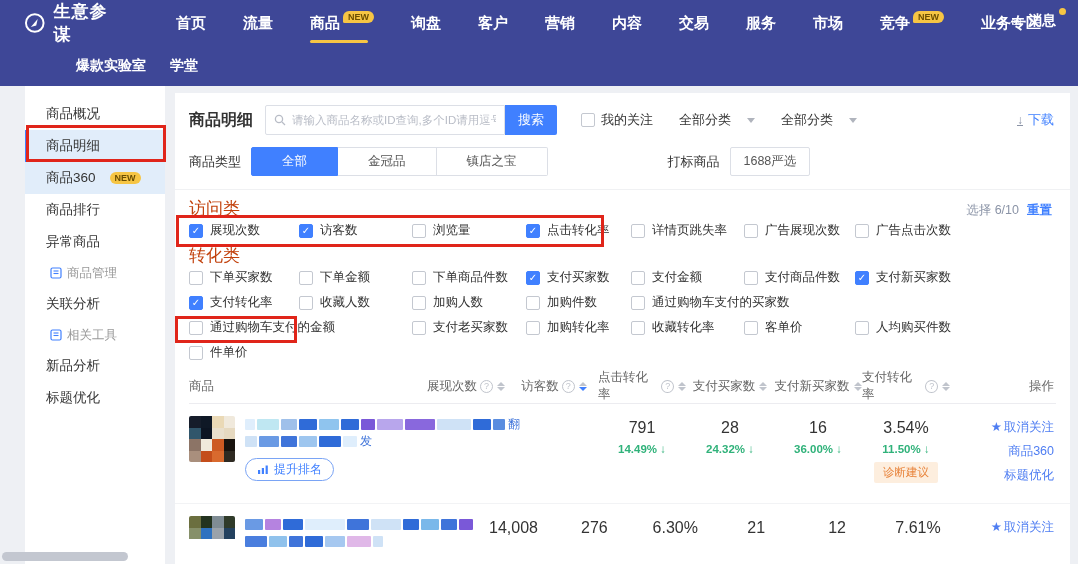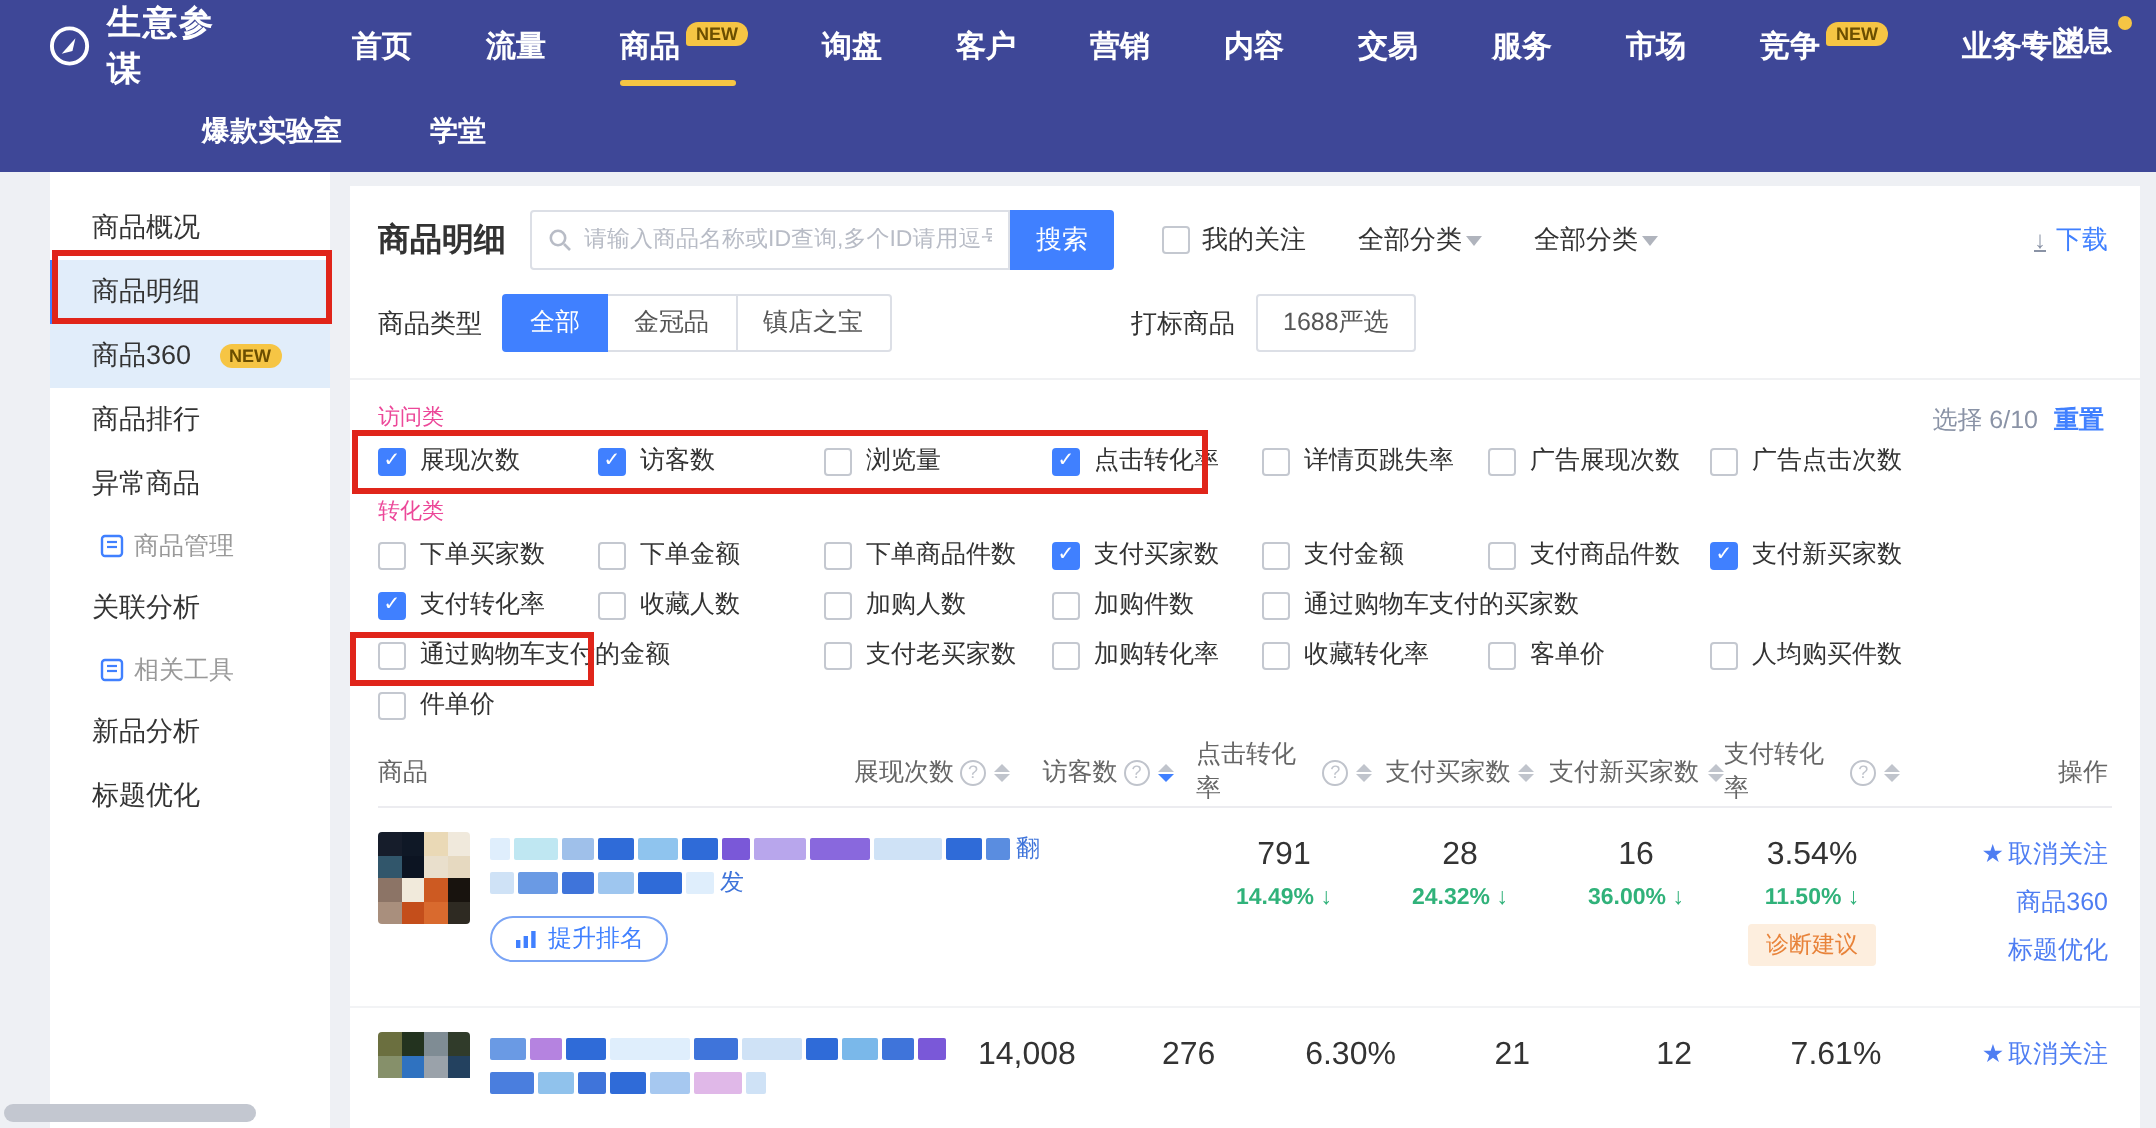--- a/index.html
+++ b/index.html
@@ -12,21 +12,21 @@
   .nav-row1 { display:flex; align-items:center; height:46px; padding-left:24px; }
   .brand { display:flex; align-items:center; gap:8px; margin-right:52px; }
   .brand-name { font-size:17px; font-weight:bold; letter-spacing:1px; }
   .nav-items { display:flex; align-items:center; height:100%; }
   .nav-item { position:relative; display:flex; align-items:center; height:100%; margin-right:37px; font-size:15px; font-weight:600; cursor:pointer; white-space:nowrap; }
   .nav-item.active::after { content:""; position:absolute; left:0; bottom:3px; width:58px; height:3px; background:#f6c544; border-radius:2px; }
   .badge-new { background:#f6c544; color:#6b4e00; font-size:9px; font-weight:bold; border-radius:8px 8px 8px 2px; padding:1px 5px; margin-left:3px; transform:translateY(-6px); display:inline-block; }
   .nav-right { position:absolute; right:22px; top:12px; display:flex; align-items:center; gap:6px; font-size:14px; font-weight:600; cursor:pointer; }
   .mail-glyph { font-size:13px; }
   .msg-dot { position:absolute; right:-10px; top:-4px; width:7px; height:7px; border-radius:50%; background:#f6c544; }
-  .nav-row2 { display:flex; align-items:center; height:40px; padding-left:101px; gap:44px; }
+  .nav-row2 { display:flex; align-items:center; height:40px; padding-left:76px; gap:24px; }
   .subnav-item { font-size:14px; font-weight:600; cursor:pointer; }
 
   
   .sidebar { position:absolute; left:25px; top:86px; width:140px; bottom:0; background:#fff; padding-top:12px; z-index:1; }
   .sitem { display:flex; align-items:center; height:32px; padding-left:18px; font-size:13.5px; color:#333; cursor:pointer; border-left:3px solid transparent; }
   .sitem.selected { background:#e1edfa; border-left-color:#4080ff; }
   .sitem.tinted { background:#e1edfa; }
   .sitem.sub { font-size:12.5px; color:#999; padding-left:22px; gap:5px; height:30px; }
   .sitem .s-badge { background:#f6c544; color:#6b4e00; font-size:9px; font-weight:bold; border-radius:7px; padding:1px 5px; margin-left:14px; }
   .doc-ic { width:12px; height:12px; flex:none; }
@@ -35,40 +35,40 @@
   .main { position:absolute; left:175px; top:93px; right:8px; bottom:0; background:#fff; }
 
   .toolbar { padding:12px 16px 0 14px; border-bottom:1px solid #f0f1f3; height:97px; }
   .tb-row1 { display:flex; align-items:center; }
   .panel-title { font-size:16px; font-weight:bold; color:#333; margin-right:12px; }
   .searchbox { display:flex; align-items:center; width:240px; height:30px; border:1px solid #dcdfe6; border-radius:2px 0 0 2px; padding:0 8px; gap:6px; }
   .searchbox input { border:none; outline:none; flex:1; font-size:11.5px; color:#333; font-family:inherit; }
   .searchbox input::placeholder { color:#b8bcc6; }
   .btn-search { height:30px; padding:0 13px; background:#4080ff; color:#fff; border:none; border-radius:0 2px 2px 0; font-size:13px; cursor:pointer; font-family:inherit; }
   .chk-inline { display:flex; align-items:center; gap:6px; margin-left:24px; font-size:13px; color:#333; cursor:pointer; }
-  .dropdown { display:flex; align-items:center; gap:2px; margin-left:26px; font-size:13px; color:#333; cursor:pointer; }
+  .dropdown { display:flex; align-items:center; gap:16px; margin-left:26px; font-size:13px; color:#333; cursor:pointer; }
   .caret-down { width:0; height:0; border-left:4px solid transparent; border-right:4px solid transparent; border-top:5px solid #b0b4bd; }
   .download { margin-left:auto; display:flex; align-items:center; gap:5px; font-size:13px; color:#4080ff; cursor:pointer; }
   .dl-ic { color:#8a93a6; font-size:12px; border-bottom:1.5px solid #8a93a6; line-height:10px; }
 
   .tb-row2 { display:flex; align-items:center; margin-top:12px; }
   .tb-label { font-size:13px; color:#333; margin-right:10px; }
   .seg-group { display:flex; }
-  .seg-btn { padding:5px 13px; font-size:12.5px; color:#555; border:1px solid #dcdfe6; border-left:none; background:#fff; cursor:pointer; font-family:inherit; }
+  .seg-btn { padding:5px 30px; font-size:12.5px; color:#555; border:1px solid #dcdfe6; border-left:none; background:#fff; cursor:pointer; font-family:inherit; }
   .seg-btn:first-child { border-left:1px solid #dcdfe6; border-radius:2px 0 0 2px; }
   .seg-btn:last-child { border-radius:0 2px 2px 0; }
   .seg-btn.active { background:#4080ff; color:#fff; border-color:#4080ff; }
   .tag-label { margin-left:120px; }
   .tag-btn { padding:5px 13px; font-size:12.5px; color:#555; border:1px solid #dcdfe6; border-radius:2px; background:#fff; cursor:pointer; font-family:inherit; }
 
   
   .filters { position:relative; padding:10px 14px 0 14px; }
   .sel-info { position:absolute; right:18px; top:12px; font-size:12.5px; color:#8a93a6; display:flex; gap:8px; }
   .sel-reset { color:#4080ff; font-weight:bold; cursor:pointer; }
-  .fsec-label { font-size:11px; color:#ec4899; height:18px; line-height:18px; }
+  .fsec-label { font-size:17px; color:#c2410c; height:18px; line-height:18px; }
   .fsec + .fsec { margin-top:4px; }
   .frow { display:grid; grid-template-columns:110px 113px 114px 105px 113px 111px auto; height:25px; align-items:center; }
   .chk { display:flex; align-items:center; gap:7px; font-size:12.5px; color:#333; cursor:pointer; white-space:nowrap; }
   .box { width:14px; height:14px; border:1px solid #c4c8d0; border-radius:2px; background:#fff; flex:none; display:flex; align-items:center; justify-content:center; color:transparent; font-size:10px; line-height:1; }
   .box.checked { background:#4080ff; border-color:#4080ff; color:#fff; }
 
   
   .table { margin-top:8px; }
   .thead { display:flex; align-items:center; height:26px; padding:0 16px 0 14px; }
   .th { font-size:12.5px; color:#666; display:flex; align-items:center; justify-content:center; gap:3px; }

